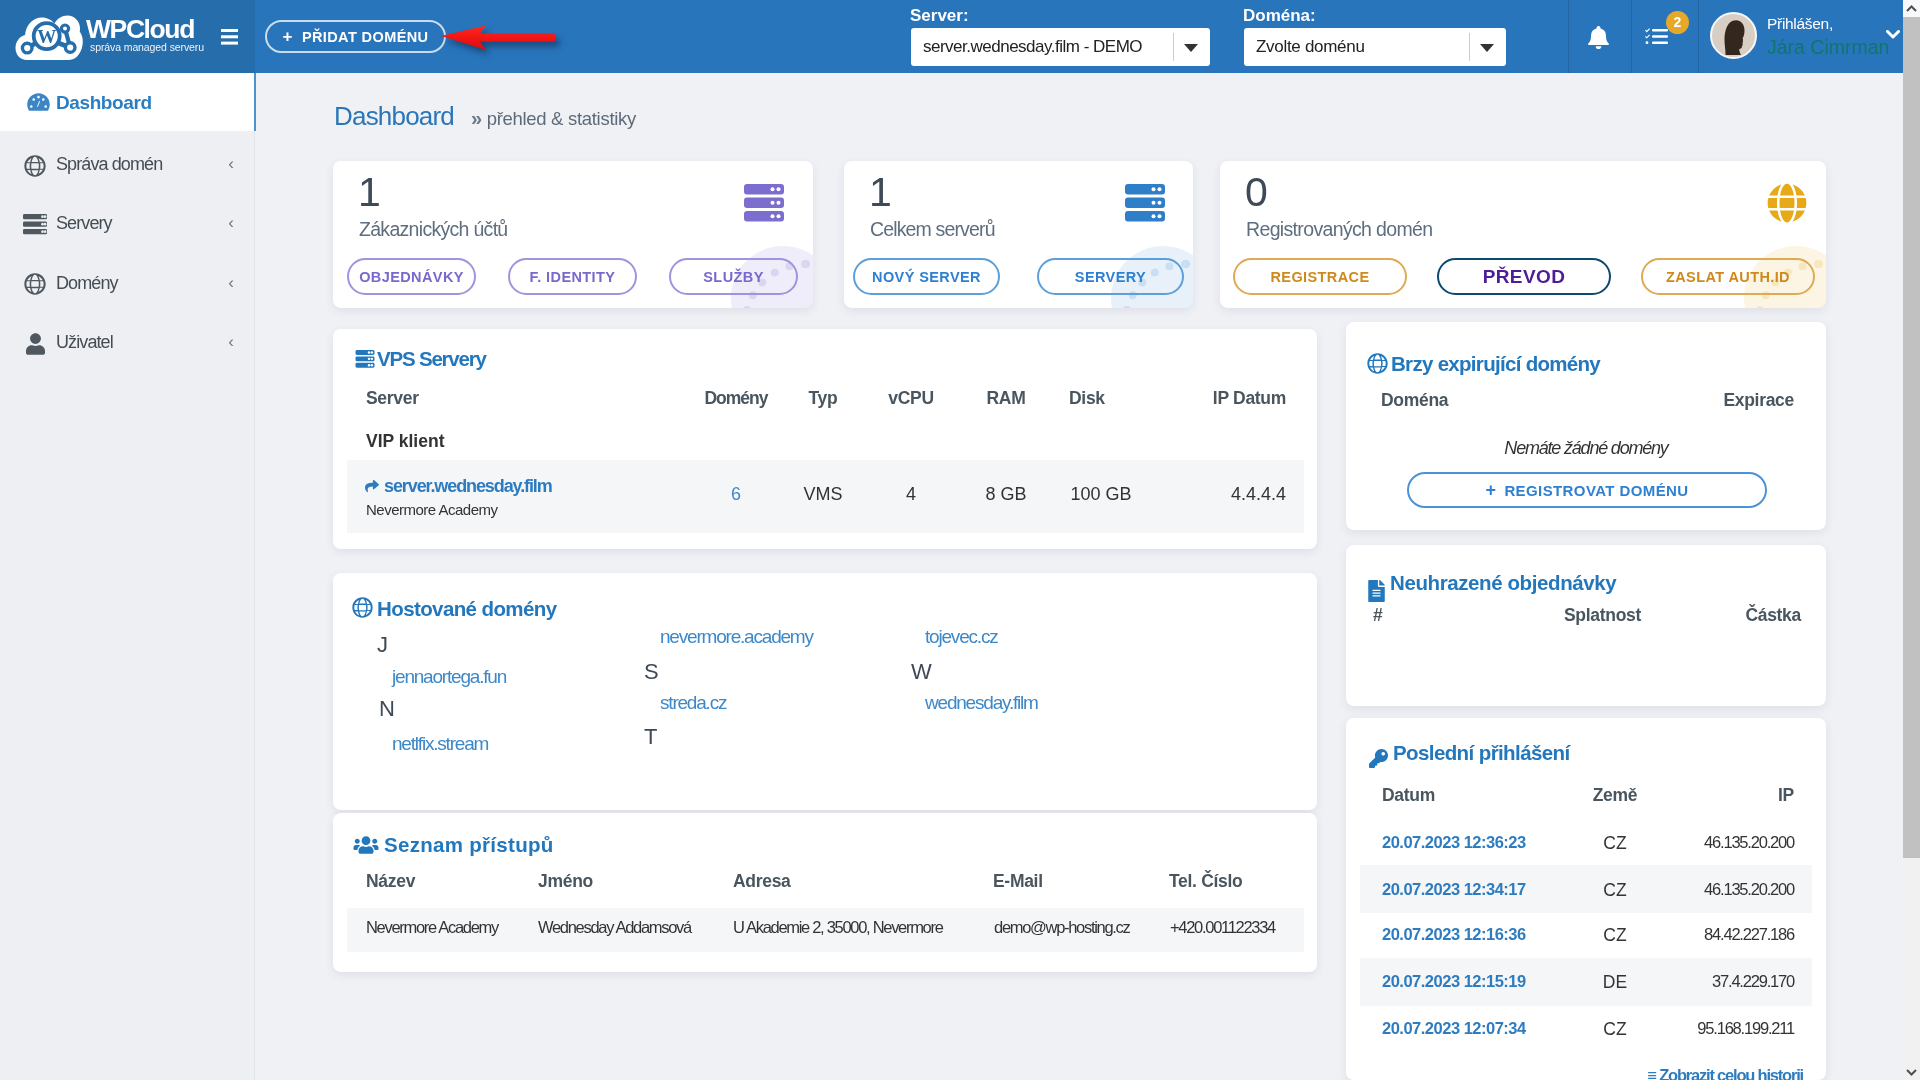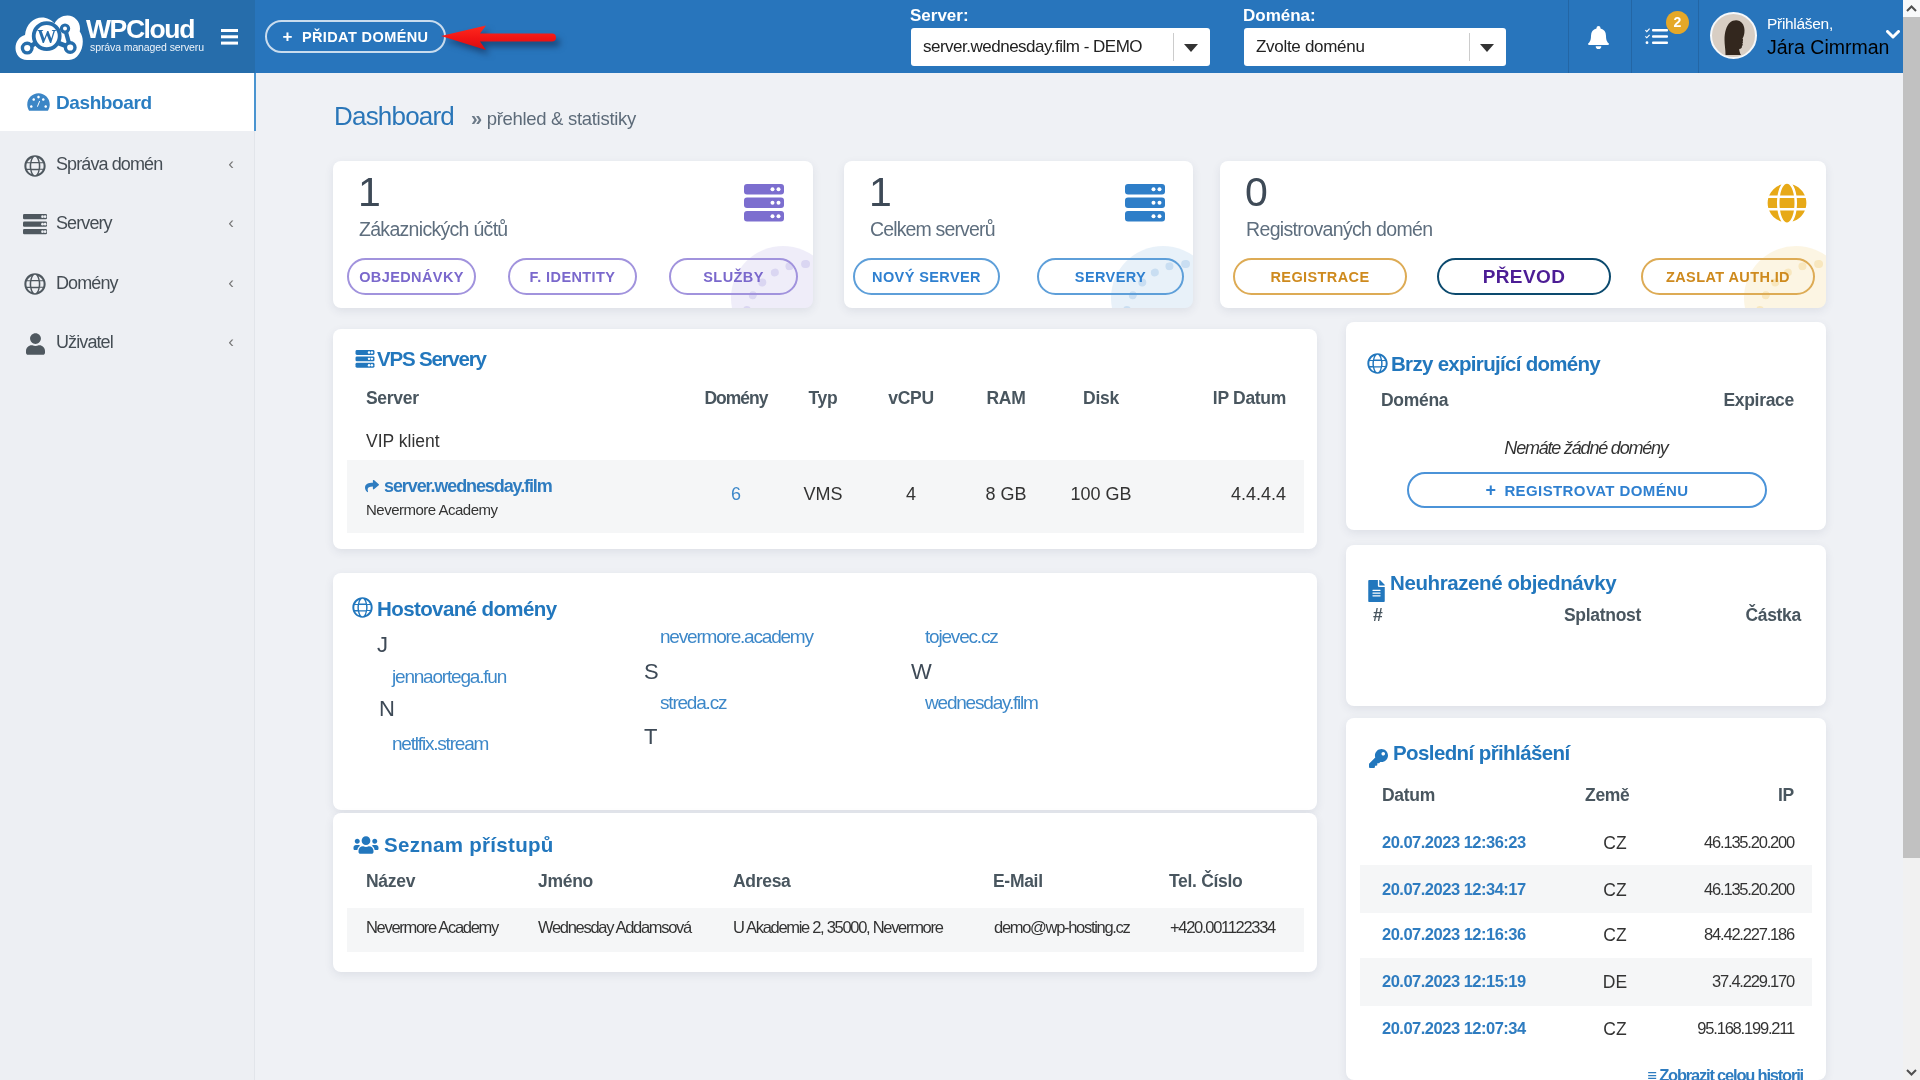--- a/index.html
+++ b/index.html
@@ -106,21 +106,21 @@
   </g>
 </svg>
 <div class="abs" style="left:1666px;top:11px;width:23px;height:23px;border-radius:50%;background:#e5a829;color:#fff;font-size:14px;font-weight:bold;text-align:center;line-height:23px">2</div>
 
 <div class="abs" style="left:1710px;top:12px;width:47px;height:47px;border-radius:50%;background:#d8cec4;border:2px solid #f5f8fb;overflow:hidden">
   <svg width="43" height="43" viewBox="0 0 43 43">
     <path fill="#33271e" d="M13.5 41 C13.5 35 12.5 31 12.5 26 C12.5 18 14.5 11.5 18 8.5 C20.5 6.3 24.5 5.6 27.5 7 C30.5 8.4 32.5 12 32.5 16.5 C32.5 20 31.8 22.5 30.5 24.5 C31.3 25.3 31.3 26.3 30.6 27.2 C31.2 28 31.1 28.8 30.3 29.5 C31 30.3 30.9 31.3 29.9 32 C30.3 33.8 29.2 34.8 27.2 35 C27.2 37 28 39.3 29 41 Z"></path>
   </svg>
 </div>
 <div class="abs" style="left:1767px;top:15px;color:#fff;font-size:15.5px;letter-spacing:-.3px">Přihlášen,</div>
-<div class="abs" style="left:1767px;top:36px;color:#000000;font-size:19.5px">Jára Cimrman</div>
+<div class="abs" style="left:1767px;top:36px;color:#0f766e;font-size:19.5px">Jára Cimrman</div>
 <svg class="abs" style="left:1886px;top:30px" width="14" height="10" viewBox="0 0 14 10">
     <path d="M1.5 1.5 L7 7 L12.5 1.5" fill="none" stroke="#fff" stroke-width="3" stroke-linecap="round" stroke-linejoin="round"></path>
   </svg>
 
 <div id="sb">
   <div class="active"></div>
 </div>
 
 <svg class="abs" style="left:27px;top:92px" width="23" height="20" viewBox="0 0 576 512">
     <path fill="#3c86c6" d="M288 32C128.9 32 0 160.9 0 320c0 52.8 14.3 102.3 39.1 144.8 5.6 9.6 16.3 15.2 27.4 15.2h443c11.1 0 21.8-5.6 27.4-15.2C561.8 422.3 576 372.8 576 320 576 160.9 447.1 32 288 32zm0 66c18.2 0 33 14.8 33 33s-14.8 33-33 33-33-14.8-33-33 14.8-33 33-33zM103.8 403.9c-18.2 0-33-14.8-33-33s14.8-33 33-33 33 14.8 33 33-14.8 33-33 33zM165 224c-18.2 0-33-14.8-33-33s14.8-33 33-33 33 14.8 33 33-14.8 33-33 33zm107.1 175.9c-16.9-6.9-24.9-26.2-18-43.1l49.7-121.4c2.5-6.2 9.7-9.2 15.9-6.6 6.2 2.5 9.2 9.7 6.6 15.9l-49.7 121.4c-4.5 11-15 17.7-26.1 17.7-3.4 0-6.9-.6-10.2-2zM411 224c-18.2 0-33-14.8-33-33s14.8-33 33-33 33 14.8 33 33-14.8 33-33 33zm61.2 179.9c-18.2 0-33-14.8-33-33s14.8-33 33-33 33 14.8 33 33-14.8 33-33 33z"></path>
@@ -251,23 +251,23 @@
       <circle cx="28.5" cy="32.2" r="2.6"></circle>
         <circle cx="34.5" cy="32.2" r="2.6"></circle>
     </g>
   </svg>
   <div class="ctitle" style="left:44px;top:18px;letter-spacing:-1.2px">VPS Servery</div>
   <div class="th" style="left:33px;top:59px">Server</div>
   <div class="th" style="left:371px;top:59px;width:64px;text-align:center;letter-spacing:-1px">Domény</div>
   <div class="th" style="left:458px;top:59px;width:64px;text-align:center">Typ</div>
   <div class="th" style="left:546px;top:59px;width:64px;text-align:center">vCPU</div>
   <div class="th" style="left:641px;top:59px;width:64px;text-align:center">RAM</div>
-  <div class="th" style="left:736px;top:59px;width:64px;text-align:center">Disk</div>
+  <div class="th" style="left:736px;top:59px;width:64px;text-align:left">Disk</div>
   <div class="th" style="top:59px;right:31px">IP Datum</div>
-  <div class="abs" style="left:33px;top:102px;font-size:17.5px;font-weight:normal;color:#333">VIP klient</div>
+  <div class="abs" style="left:33px;top:102px;font-size:17.5px;font-weight:bold;color:#333">VIP klient</div>
   <div class="stripe" style="left:14px;top:131px;width:957px;height:73px"></div>
   <svg class="abs" style="left:32px;top:150px" width="14" height="14" viewBox="0 0 512 512">
       <path fill="#2e7cc0" d="M503.691 189.836L327.687 37.851C312.281 24.546 288 35.347 288 56.015v80.053C127.371 137.907 0 170.1 0 322.326c0 61.441 39.581 122.309 83.333 154.132 13.653 9.931 33.111-2.533 28.077-18.631C66.066 312.814 132.917 274.316 288 272.085V360c0 20.7 24.3 31.453 39.687 18.164l176.004-152c11.071-9.562 11.086-26.753 0-36.328z"></path>
     </svg>
   <div class="abs" style="left:51px;top:147px;font-size:18px;letter-spacing:-1.1px"><span class="blink" style="color:#2e7cc0">server.wednesday.film</span></div>
   <div class="abs" style="left:33px;top:172px;font-size:15px;letter-spacing:-.5px;color:#333">Nevermore Academy</div>
   <div class="abs" style="left:371px;top:155px;width:64px;text-align:center;font-size:18px;color:#3d88c9">6</div>
   <div class="abs" style="left:458px;top:155px;width:64px;text-align:center;font-size:18px;color:#333">VMS</div>
   <div class="abs" style="left:546px;top:155px;width:64px;text-align:center;font-size:18px;color:#333">4</div>
   <div class="abs" style="left:641px;top:155px;width:64px;text-align:center;font-size:18px;color:#333">8 GB</div>
@@ -331,21 +331,21 @@
   <div class="th" style="left:218px;top:60px">Splatnost</div>
   <div class="th" style="top:60px;right:25px">Částka</div>
 </div>
 
 <div class="card" style="left:1346px;top:718px;width:480px;height:362px">
   <svg class="abs" style="left:23px;top:31px" width="19" height="19" viewBox="0 0 512 512">
       <path fill="#2277bd" d="M512 176.001C512 273.203 433.202 352 336 352c-11.22 0-22.19-1.062-32.827-3.069l-24.012 27.014A23.999 23.999 0 0 1 261.223 384H224v40c0 13.255-10.745 24-24 24h-40v40c0 13.255-10.745 24-24 24H24c-13.255 0-24-10.745-24-24v-78.059c0-6.365 2.529-12.47 7.029-16.971l161.802-161.802C163.108 213.814 160 195.271 160 176 160 78.798 238.797.001 335.999 0 433.488-.001 512 78.511 512 176.001zM336 128c0 26.51 21.49 48 48 48s48-21.49 48-48-21.49-48-48-48-48 21.49-48 48z"></path>
     </svg>
   <div class="ctitle" style="left:47px;top:23px;letter-spacing:-.6px">Poslední přihlášení</div>
   <div class="th" style="left:36px;top:67px">Datum</div>
-  <div class="th" style="left:239px;top:67px;width:60px;text-align:left">Země</div>
+  <div class="th" style="left:239px;top:67px;width:60px;text-align:center">Země</div>
   <div class="th" style="top:67px;right:32px">IP</div>
   <div class="stripe" style="left:14px;top:147px;width:452px;height:48px"></div>
   <div class="stripe" style="left:14px;top:240px;width:452px;height:48px"></div>
   <div class="abs blink dt" style="left:36px;top:115px;font-size:17.5px">20.07.2023 12:36:23</div>
   <div class="abs" style="left:239px;top:115px;width:60px;text-align:center;font-size:17.5px;color:#333">CZ</div>
   <div class="abs ipv" style="top:115px;right:32px;font-size:17.5px;color:#333">46.135.20.200</div>
   <div class="abs blink dt" style="left:36px;top:162px;font-size:17.5px">20.07.2023 12:34:17</div>
   <div class="abs" style="left:239px;top:162px;width:60px;text-align:center;font-size:17.5px;color:#333">CZ</div>
   <div class="abs ipv" style="top:162px;right:32px;font-size:17.5px;color:#333">46.135.20.200</div>
   <div class="abs blink dt" style="left:36px;top:207px;font-size:17.5px">20.07.2023 12:16:36</div>

